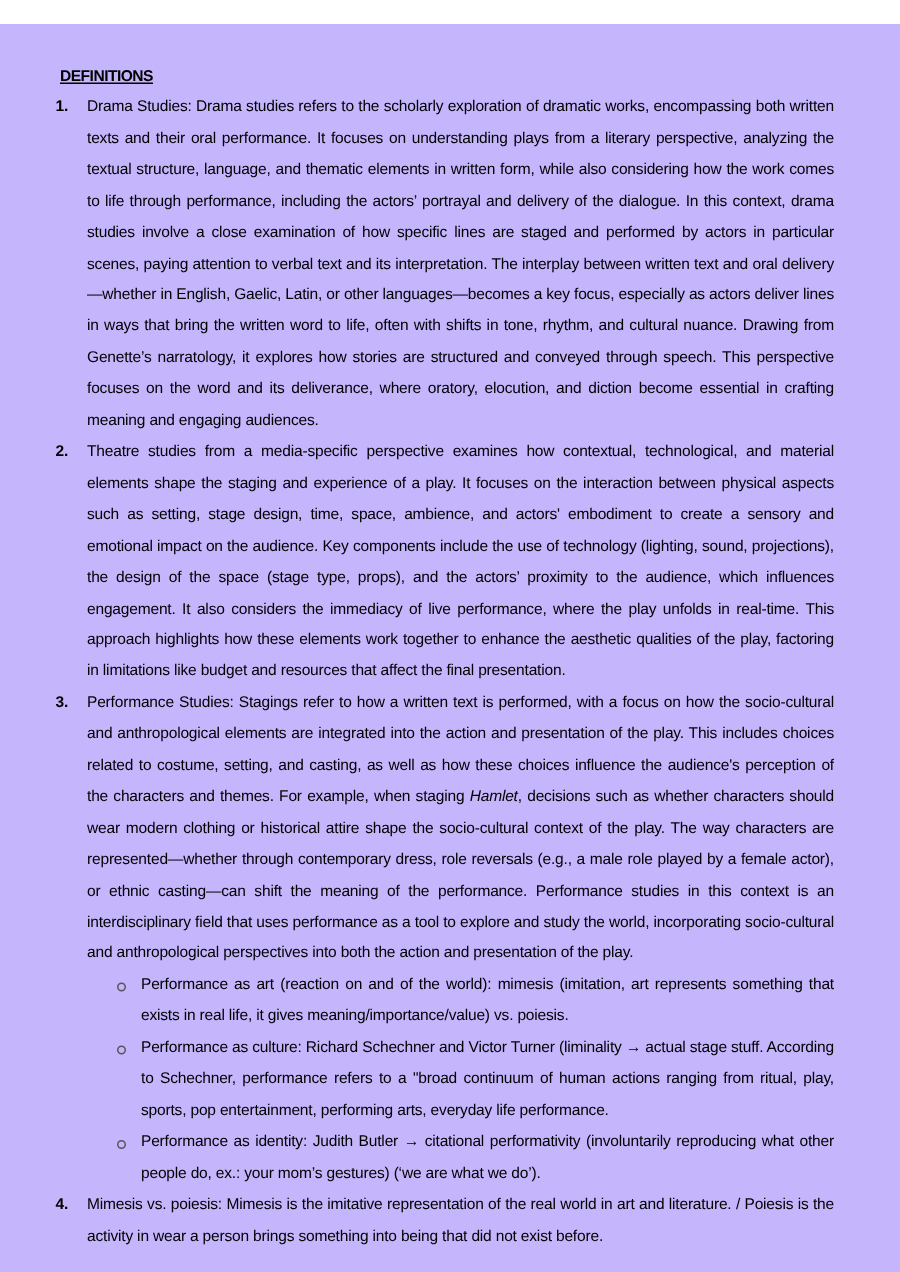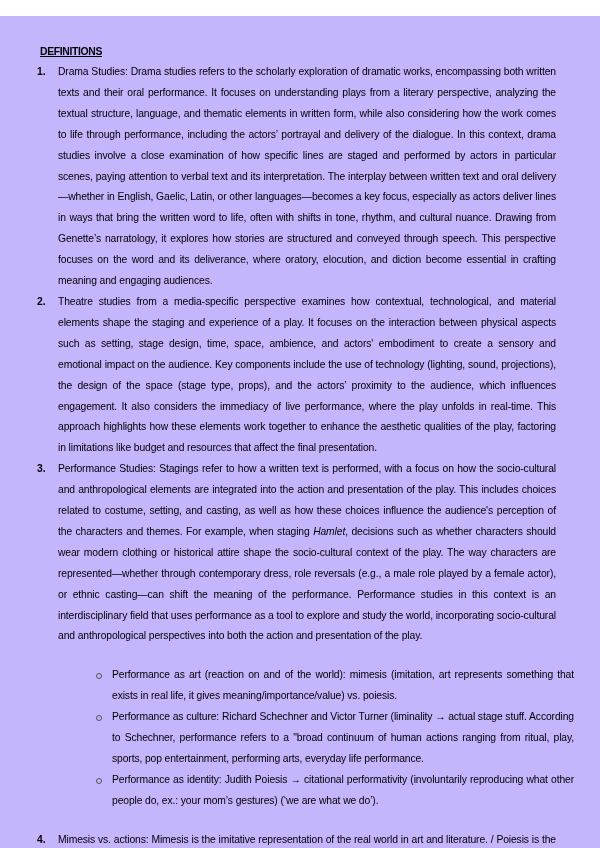--- a/index.html
+++ b/index.html
@@ -62,21 +62,21 @@
     }
     .term {
       font-weight: normal;
     }
     .italic {
       font-style: italic;
       margin-top: 36px;
     }
     ul.sub-list {
       list-style: none;
-      margin: 18px;
+      margin: 0;
       padding: 0;
     }
     .sub-item {
       position: relative;
       padding-left: 94px;
       width: 462px;
       text-align: justify;
       text-align-last: left;
     }
     .sub-bullet {
@@ -120,24 +120,24 @@
       <li class="sub-item">
         <span class="sub-bullet"></span>
         <span>Performance as art (reaction on and of the world): mimesis (imitation, art represents something that exists in real life, it gives meaning/importance/value) vs. poiesis.</span>
       </li>
       <li class="sub-item">
         <span class="sub-bullet"></span>
         <span>Performance as culture: Richard Schechner and Victor Turner (liminality → actual stage stuff. According to Schechner, performance refers to a "broad continuum of human actions ranging from ritual, play, sports, pop entertainment, performing arts, everyday life performance.</span>
       </li>
       <li class="sub-item">
         <span class="sub-bullet"></span>
-        <span>Performance as identity: Judith Poiesis → citational performativity (involuntarily reproducing what other people do, ex.: your mom’s gestures) (‘we are what we do’).</span>
+        <span>Performance as identity: Judith Butler → citational performativity (involuntarily reproducing what other people do, ex.: your mom’s gestures) (‘we are what we do’).</span>
       </li>
     </ul>
 
     <ol class="main-list">
       <li class="item">
         <span class="item-num">4.</span>
-        <span class="term">Mimesis vs. actions</span><span>:</span><span> Mimesis is the imitative representation of the real world in art and literature. / Poiesis is the activity in wear a person brings something into being that did not exist before.</span>
+        <span class="term">Mimesis vs. poiesis</span><span>:</span><span> Mimesis is the imitative representation of the real world in art and literature. / Poiesis is the activity in wear a person brings something into being that did not exist before.</span>
       </li>
     </ol>
   </div>
 </div>
 
 </body></html>

